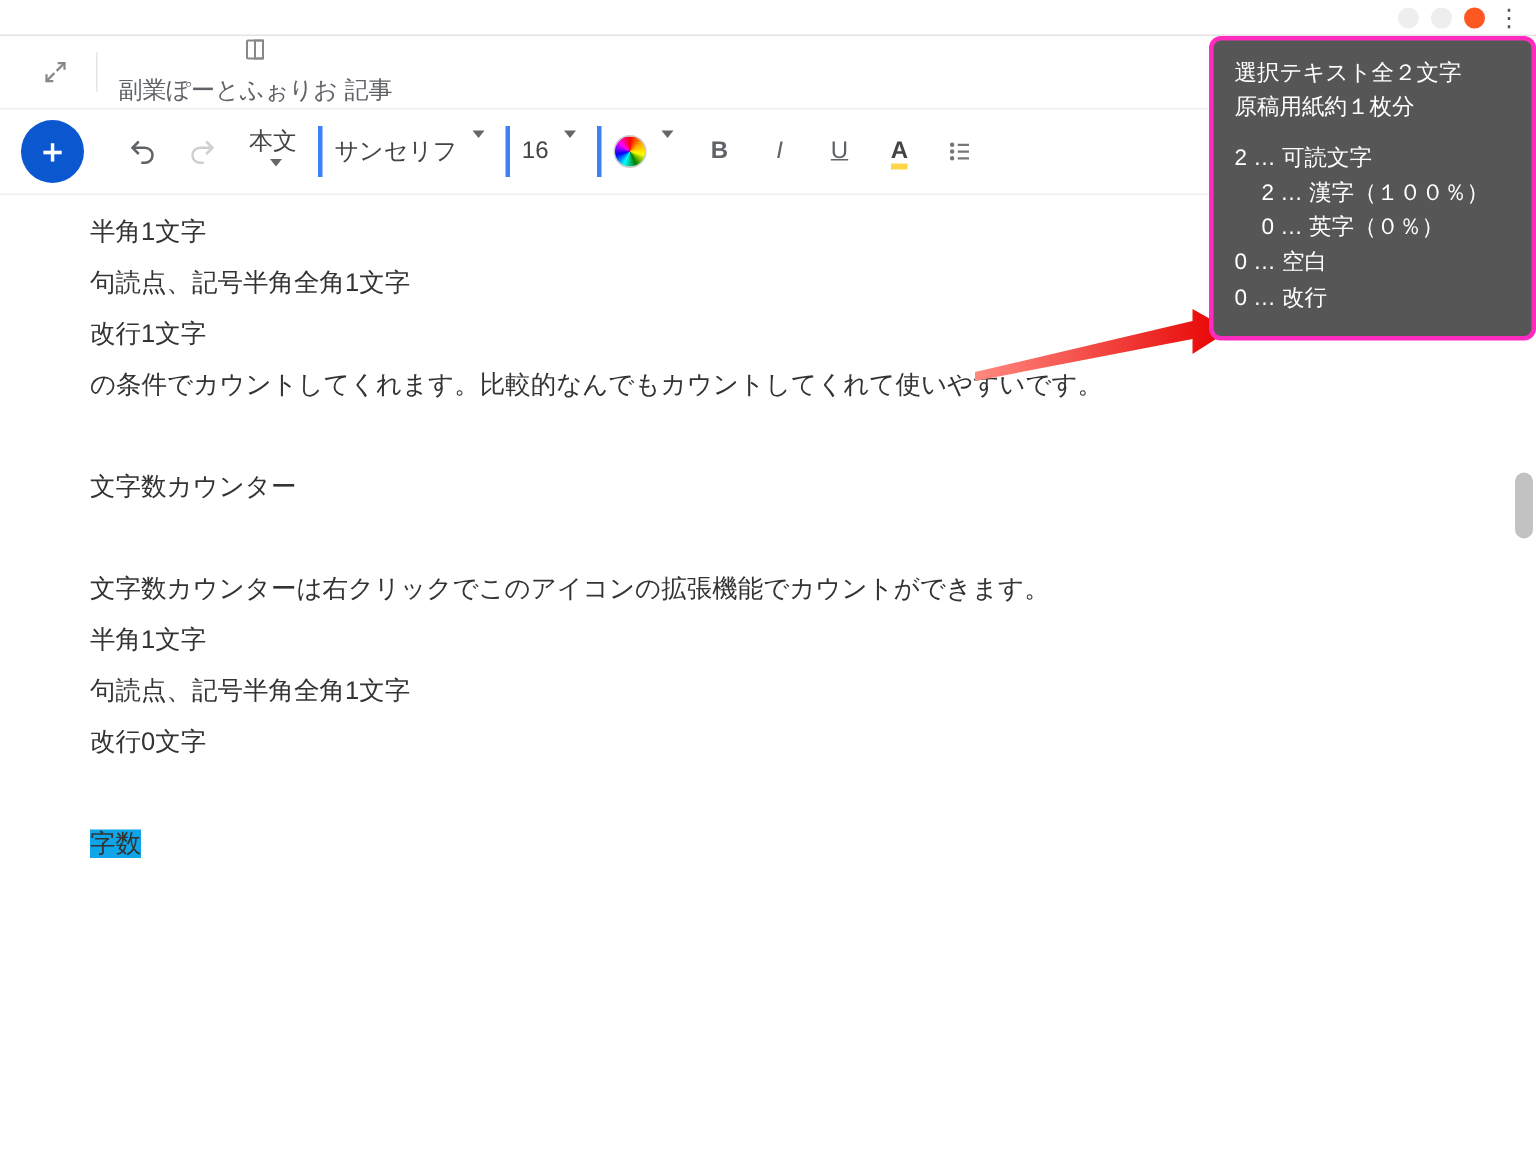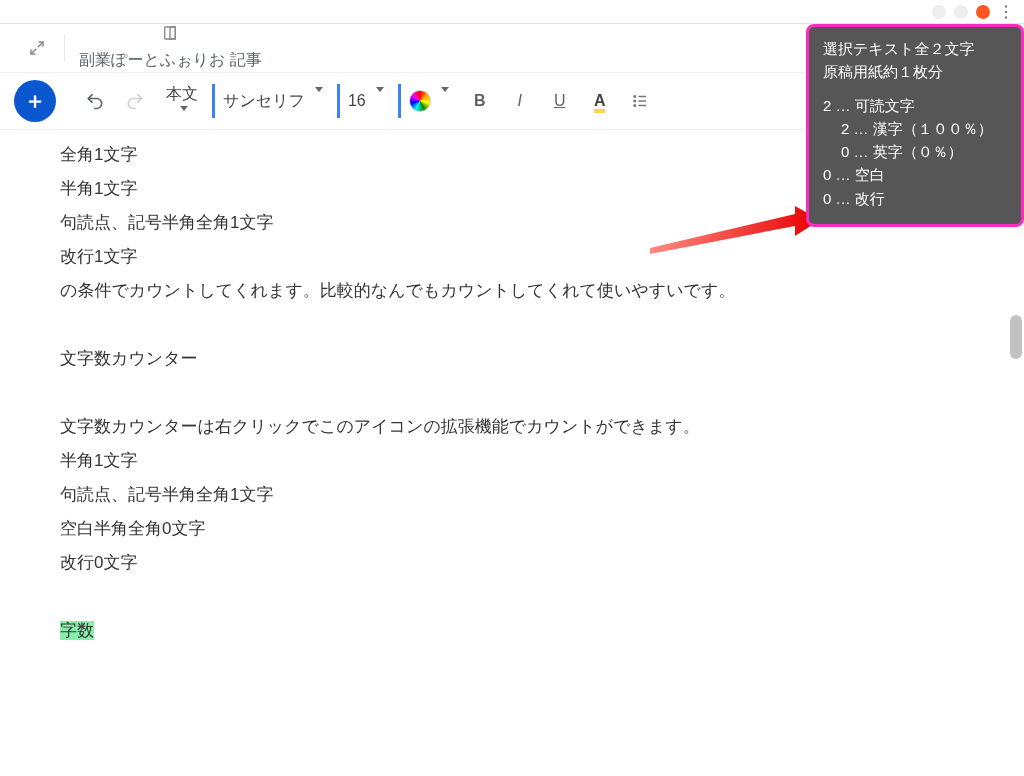--- a/index.html
+++ b/index.html
@@ -22,21 +22,21 @@
   .chev::after{ content:""; border-left:4px solid transparent; border-right:4px solid transparent; border-top:5px solid #666; margin-left:4px;}
   .color-circle{ width:22px; height:22px; border-radius:50%; background: conic-gradient(red,orange,yellow,green,cyan,blue,magenta,red); border:1px solid #ccc;}
   .bold{font-weight:bold;}
   .italic{font-style:italic;}
   .underline{text-decoration:underline;}
   .highlight-a{ position:relative; font-weight:bold; color:#444;}
   .highlight-a::after{content:""; position:absolute; left:0; right:0; bottom:-3px; height:4px; background:#ffd54a;}
   .other-label{ font-size:14px; color:#888;}
   .dots{ letter-spacing:2px; color:#888;}
   .content { padding: 8px 0 0 60px; font-size: 17px; line-height: 2.0; color:#333; }
-  .content .selected { background:#86efac; }
+  .content .selected { background:#0ea5e9; }
   .tooltip-box { position:absolute; top:24px; right:0px; width:218px; background:#565656; color:#fff; border:3px solid #ff2bbf; border-radius:8px; padding:10px 14px 14px 14px; font-size:15px; line-height:1.55; z-index:20; }
   .tooltip-box .group1{ margin-bottom:10px;}
   .tooltip-box .indent{ padding-left:18px;}
   .red-arrow{ position:absolute; top:206px; left:650px; z-index:19;}
   .scroll-indicator{ position:absolute; right:2px; top:315px; width:12px; height:44px; background:#c2c2c2; border-radius:6px;}
 </style>
 </head>
 <body>
 
 <div class="browser-top-strip">
@@ -113,32 +113,30 @@
         <line x1="10" y1="18" x2="20" y2="18"></line>
       </svg>
   </div>
   <div style="flex:1"></div>
   <span class="other-label">その他</span>
   <span class="chev" style="margin-left:-2px;"></span>
   <span class="tbtn dots">…</span>
 </div>
 
 <div class="content" id="contentArea">
-    <div>全角1文字</div>
     <div>半角1文字</div>
     <div>句読点、記号半角全角1文字</div>
     <div>改行1文字</div>
     <div>の条件でカウントしてくれます。比較的なんでもカウントしてくれて使いやすいです。</div>
     <div>&nbsp;</div>
     <div>文字数カウンター</div>
     <div>&nbsp;</div>
     <div>文字数カウンターは右クリックでこのアイコンの拡張機能でカウントができます。</div>
     <div>半角1文字</div>
     <div>句読点、記号半角全角1文字</div>
-    <div>空白半角全角0文字</div>
     <div>改行0文字</div>
     <div>&nbsp;</div>
     <div><span class="selected">字数</span></div>
   </div>
 
 <svg class="red-arrow" width="170" height="50">
   <defs>
     <linearGradient id="rg" x1="0" y1="0" x2="1" y2="0">
       <stop offset="0" stop-color="#ff8a80"></stop>
       <stop offset="1" stop-color="#e60000"></stop>

